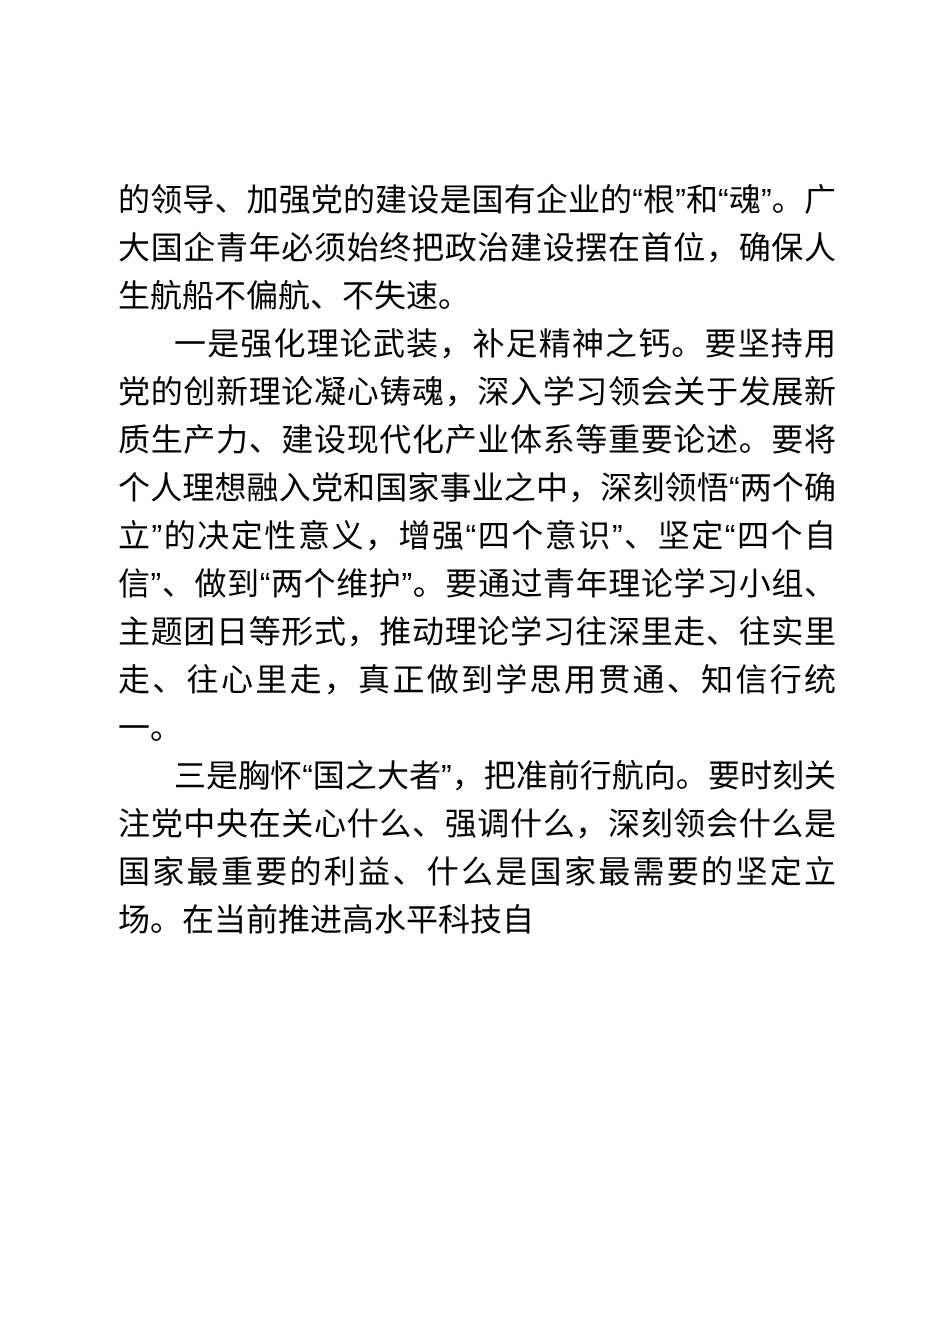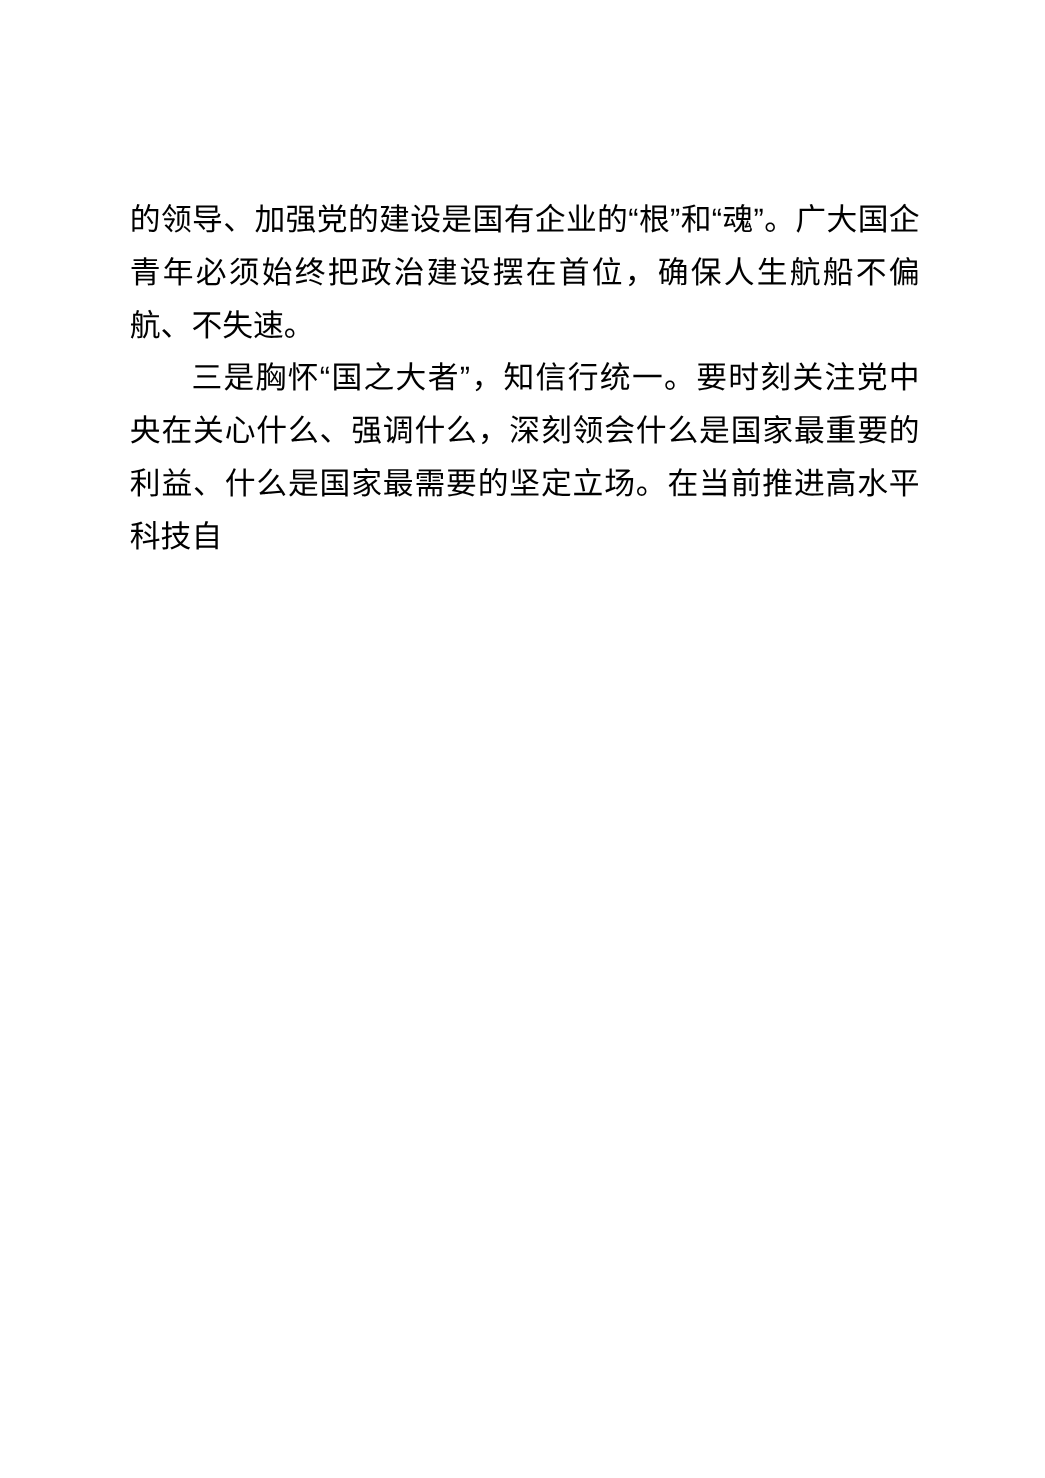--- a/index.html
+++ b/index.html
@@ -27,21 +27,21 @@
 
   .doc-body {
     position: absolute;
     left: 118px;
     top: 176px;
     width: 718px;
   }
 
   .para {
     margin: 0;
-    font-size: 28px;
+    font-size: 32px;
     line-height: 48px;
     letter-spacing: 0;
     text-align: justify;
     text-justify: inter-character;
     text-align-last: left;
     word-break: break-all;
     color: #000000;
     font-weight: 400;
   }
 
@@ -56,19 +56,20 @@
 </style>
 </head>
 <body>
 
 <div class="page">
 
   <div class="doc-body">
 
     <p class="para">的领导、加强党的建设是国有企业的“根”和“魂”。广大国企青年必须始终把政治建设摆在首位，确保人生航船不偏航、不失速。</p>
 
+    <p class="para indent">一是强化理论武装，补足精神之钙。要坚持用党的创新理论凝心铸魂，深入学习领会关于发展新质生产力、建设现代化产业体系等重要论述。要将个人理想融入党和国家事业之中，深刻领悟“两个确立”的决定性意义，增强“四个意识”、坚定“四个自信”、做到“两个维护”。要通过青年理论学习小组、主题团日等形式，推动理论学习往深里走、往实里走、往心里走，真正做到学思用贯通、知信行统一。</p>
 
 
-    <p class="para indent">三是胸怀“国之大者”，知信行统一。要时刻关注党中央在关心什么、强调什么，深刻领会什么是国家最重要的利益、什么是国家最需要的坚定立场。在当前推进高水平科技自</p>
+    <p class="para indent">三是胸怀“国之大者”，把准前行航向。要时刻关注党中央在关心什么、强调什么，深刻领会什么是国家最重要的利益、什么是国家最需要的坚定立场。在当前推进高水平科技自</p>
 
   </div>
 
 </div>
 
 </body></html>

